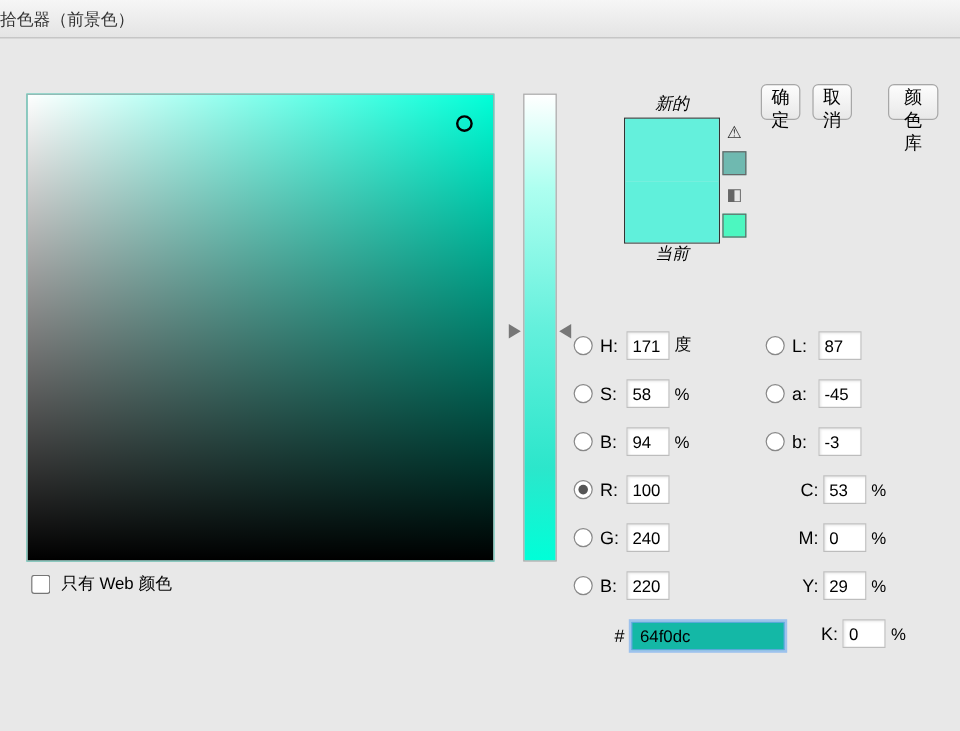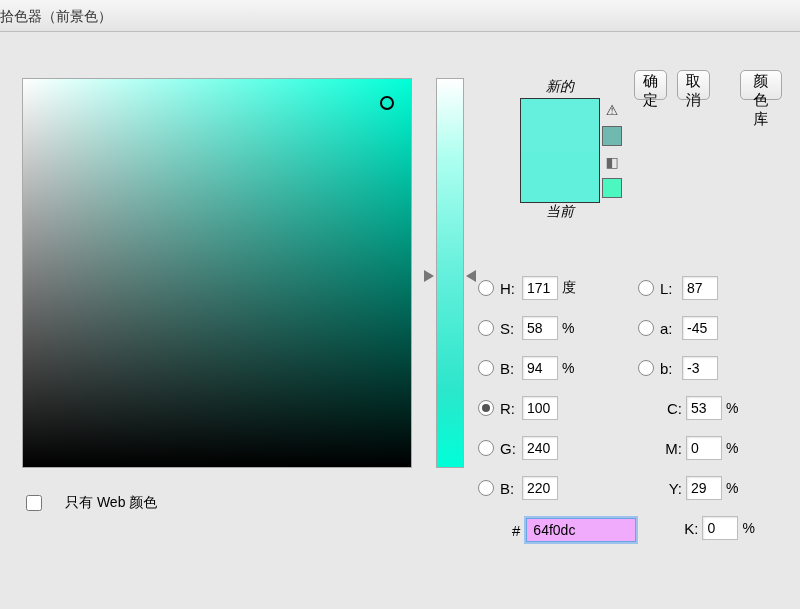--- a/index.html
+++ b/index.html
@@ -64,26 +64,26 @@
       top: 238px;
       width: 0; height: 0;
       border-top: 6px solid transparent;
       border-bottom: 6px solid transparent;
     }
     .hue-arrow-l { left: 424px; border-left: 10px solid #777; }
     .hue-arrow-r { left: 466px; border-right: 10px solid #777; }
 
     .webonly {
       position: absolute;
-      top: 460px;
+      top: 444px;
       left: 22px;
       font-size: 14px;
       display: flex;
       align-items: center;
-      gap: 20px;
+      gap: 6px;
     }
     .webonly input {
       width: 16px; height: 16px;
     }
 
     .preview-block {
       position: absolute;
       top: 46px;
       left: 500px;
       width: 120px;
@@ -190,24 +190,24 @@
       box-shadow: inset 1px 1px 2px rgba(0,0,0,0.1);
     }
     .unit { font-size: 14px; margin-left: 4px; width: 20px; }
     .hex-row {
       display: flex;
       align-items: center;
       margin-top: 4px;
       margin-left: 34px;
     }
     .hex-input {
-      width: 110px;
+      width: 128px;
       height: 24px;
       border: 1px solid #6aa5e8;
-      background: #f0abfc;
+      background: #14b8a6;
       font-size: 14px;
       padding: 0 6px;
       outline: 2px solid #9dc2ed;
     }
     .spacer { width: 20px; display: inline-block; }
   </style>
 </head>
 <body>
 
 <div class="titlebar">拾色器（前景色）</div>

